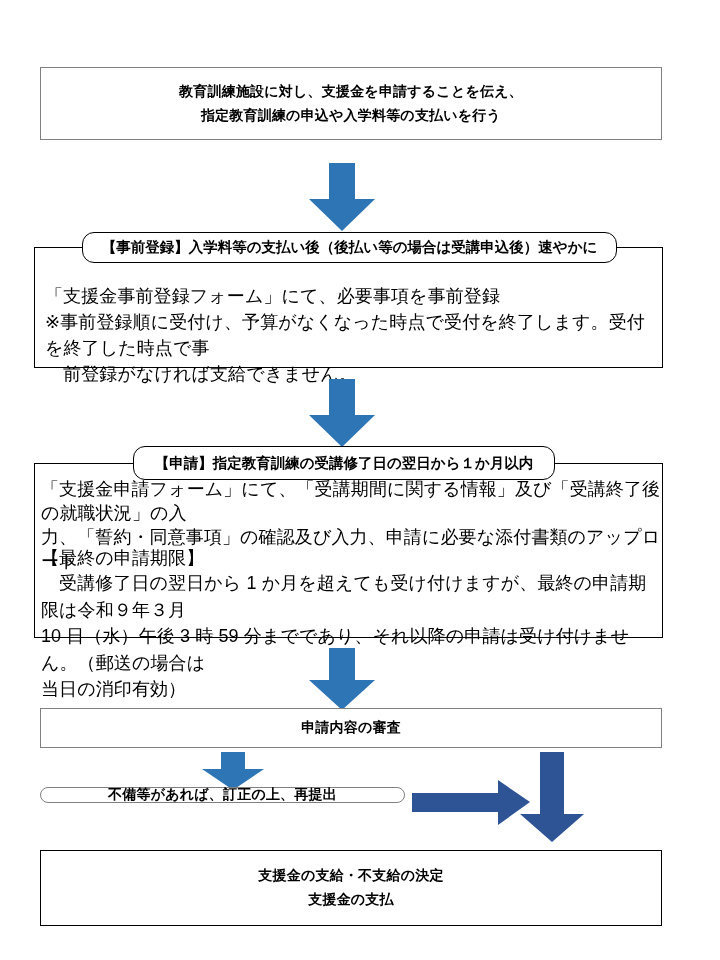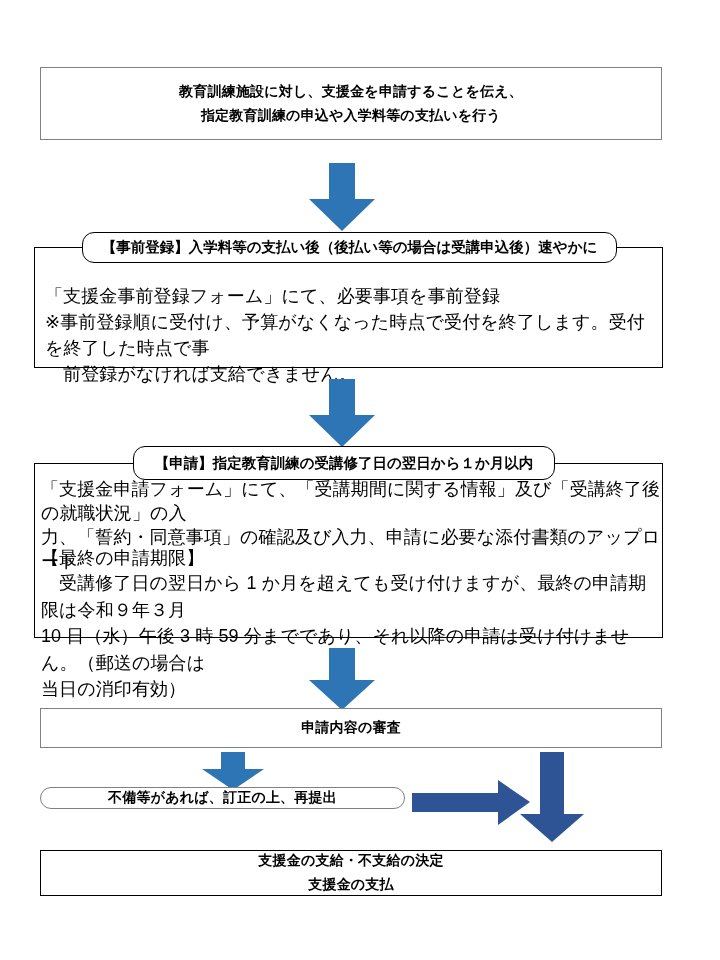--- a/index.html
+++ b/index.html
@@ -143,28 +143,28 @@
       <polygon points="19,0 43,0 43,17 62,17 31,38 0,17 19,17" fill="#2E75B6"></polygon>
     </svg>
   </div>
 
   <div class="arrow" style="left:520px; top:752px;">
     <svg width="64" height="90" viewBox="0 0 64 90">
       <polygon points="20,0 44,0 44,62 64,62 32,90 0,62 20,62" fill="#2F5496"></polygon>
     </svg>
   </div>
 
-  <div class="box box-gray box-center" style="left:40px; top:787px; width:365px; height:22px;border-radius:15px;">
+  <div class="box box-gray box-center" style="left:40px; top:787px; width:365px; height:16px;border-radius:15px;">
     <div class="b-line">不備等があれば、訂正の上、再提出</div>
   </div>
 
   <div class="arrow" style="left:412px; top:780px;">
     <svg width="118" height="45" viewBox="0 0 118 45">
       <polygon points="0,13 86,13 86,0 118,22 86,45 86,32 0,32" fill="#2F5496"></polygon>
     </svg>
   </div>
 
-  <div class="box box-black box-center" style="left:40px; top:850px; width:622px; height:46px;">
+  <div class="box box-black box-center" style="left:40px; top:850px; width:622px; height:76px;">
     <div class="b-line">支援金の支給・不支給の決定</div>
     <div class="b-line">支援金の支払</div>
   </div>
 
 </div>
 
 </body></html>

